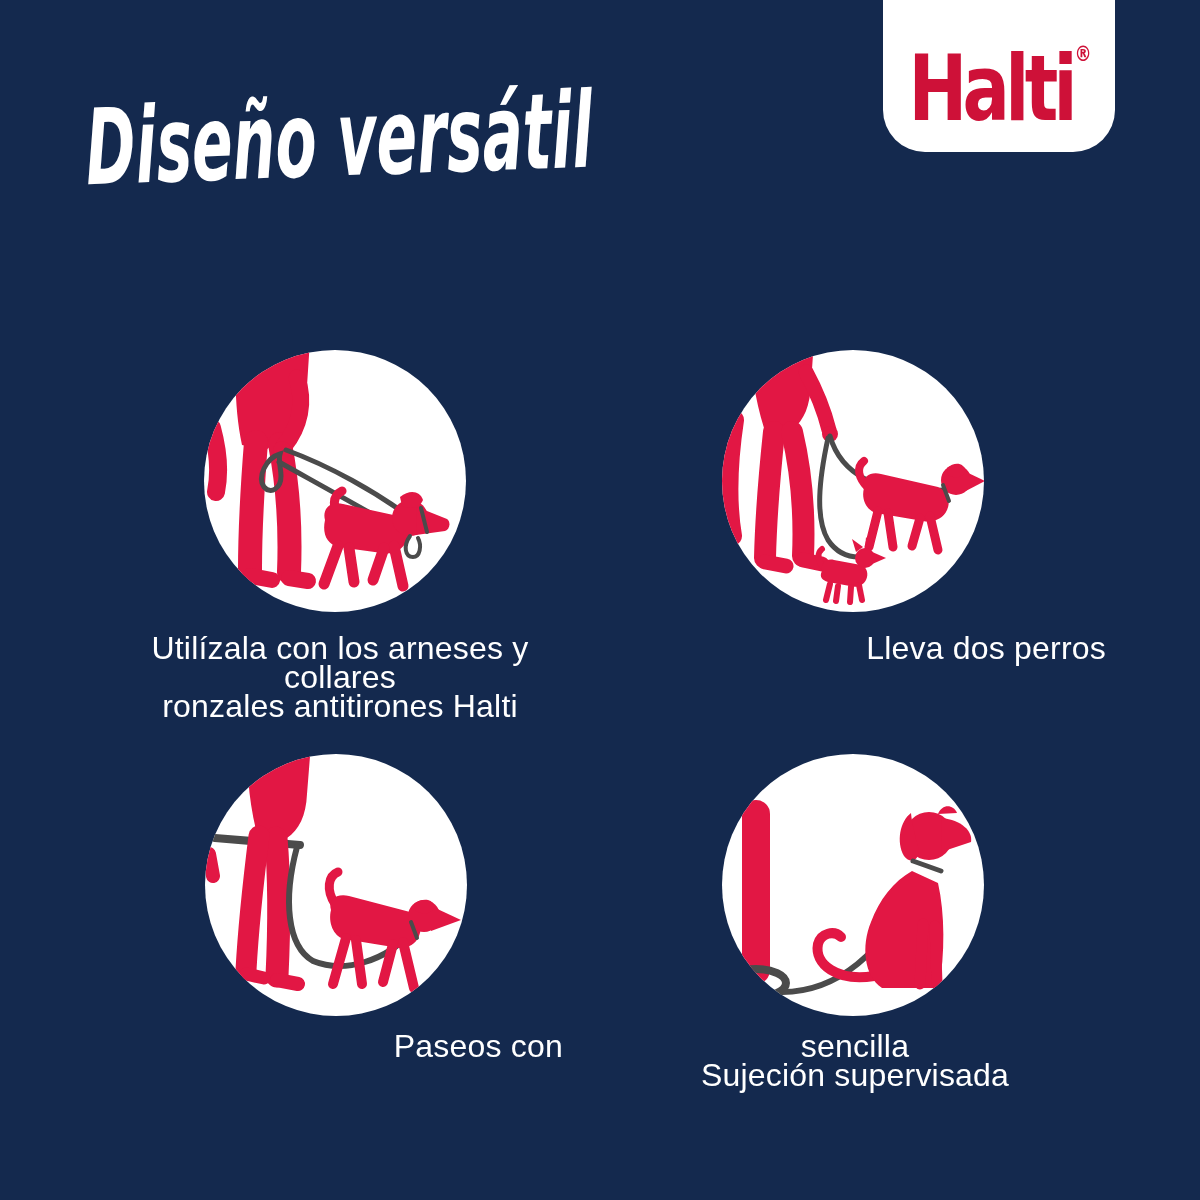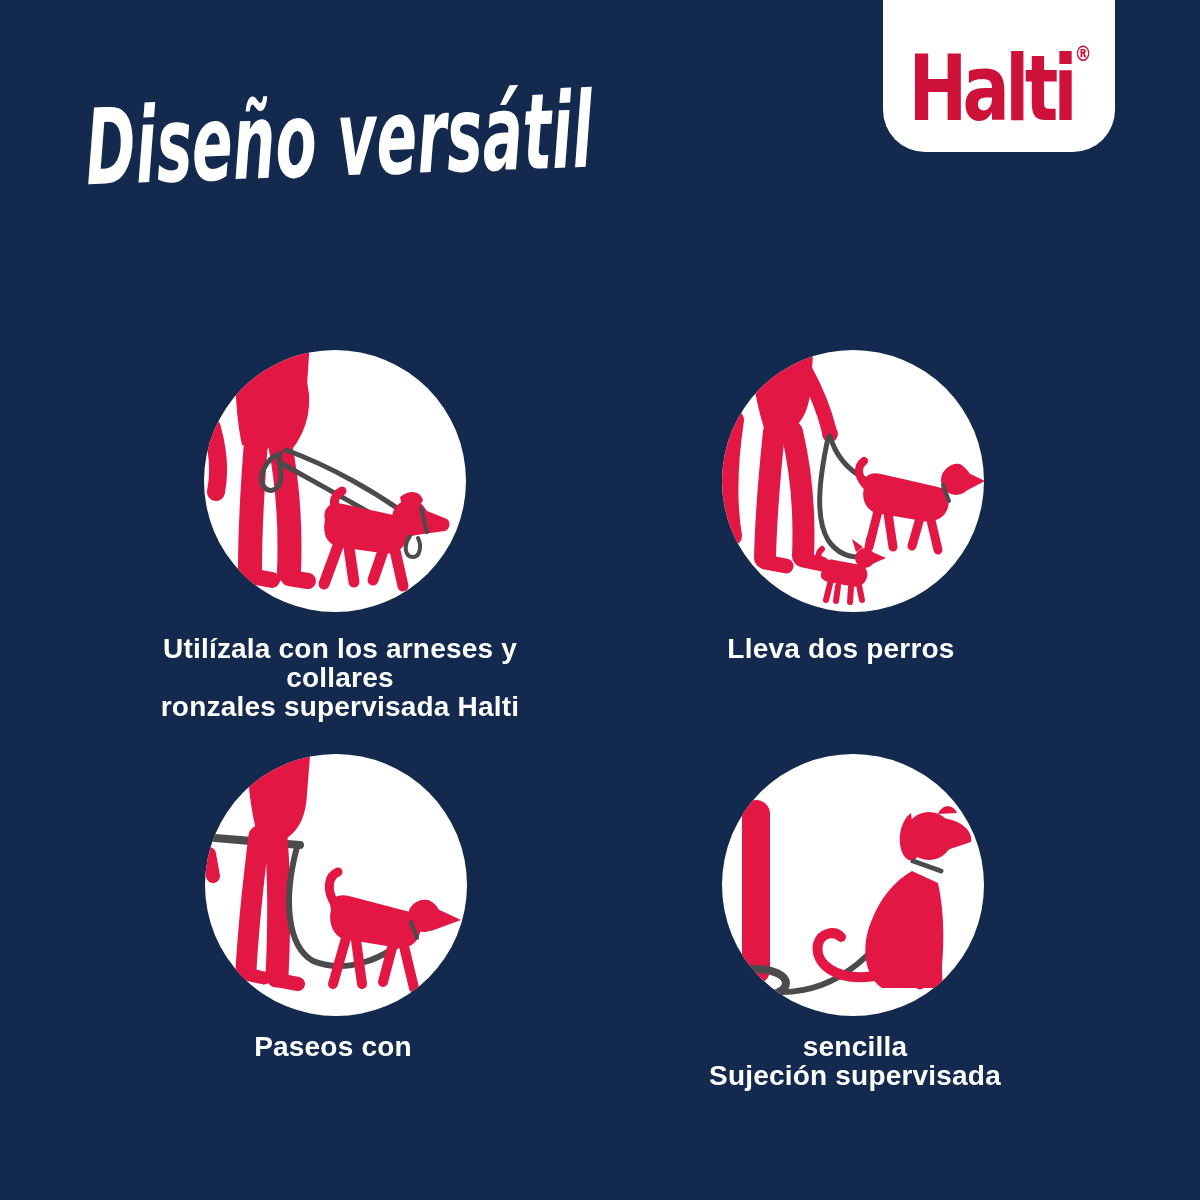--- a/index.html
+++ b/index.html
@@ -41,21 +41,21 @@
     font-size:22px;letter-spacing:0;vertical-align:super;
     position:relative;top:-28px;left:2px;
   }
   .fig-circle{
     position:absolute;width:262px;height:262px;
   }
   .fig-circle svg{display:block;width:262px;height:262px;}
   .caption{
     position:absolute;width:460px;text-align:center;
     color:var(--white);
-    font-size:28px;line-height:29px;font-weight:700;
+    font-size:32px;line-height:29px;font-weight:400;
     letter-spacing:0.2px;
   }
   .caption span{display:block;}
   .fill-red{fill:var(--red);}
   .stroke-red{stroke:var(--red);fill:none;stroke-linecap:round;}
   .leash{stroke:var(--leash);fill:none;stroke-linecap:round;}
   .circle-bg{fill:var(--white);}
 </style>
 </head>
 <body>
@@ -105,21 +105,21 @@
         <path class="fill-red" d="M213,157 L243,169 C247,172 246,179 241,181 L212,185 Z"></path>
         <path class="fill-red" d="M196,147 C206,139 216,141 219,150 C216,158 206,160 198,156 Z"></path>
 
         <path class="leash" d="M217,158 L223,182" stroke-width="4"></path>
         <path class="leash" d="M206,186 C199,196 201,207 209,207 C216,207 218,196 214,188" stroke-width="4"></path>
       </g>
     </svg>
   </div>
   <div class="caption" style="left:110px;top:634px;">
     <span>Utilízala con los arneses y collares</span>
-    <span>ronzales supervisada Halti</span>
+    <span>ronzales antitirones Halti</span>
   </div>
 
   <div class="fig-circle" style="left:722px;top:350px;">
     <svg viewBox="0 0 262 262">
       <defs>
           <clipPath id="clip2">
             <circle cx="131" cy="131" r="131"></circle>
           </clipPath>
         </defs>
       <circle class="circle-bg" cx="131" cy="131" r="131"></circle>
@@ -154,21 +154,21 @@
         <path class="fill-red" d="M148,201 L164,208 L148,215 Z"></path>
         <path class="fill-red" d="M134,202 L130,189 L141,197 Z"></path>
         <path class="fill-red" d="M143,199 L144,187 L151,197 Z"></path>
         <path class="stroke-red" d="M108,234 L104,250" stroke-width="6"></path>
         <path class="stroke-red" d="M116,236 L114,251" stroke-width="6"></path>
         <path class="stroke-red" d="M129,237 L128,252" stroke-width="6"></path>
         <path class="stroke-red" d="M137,235 L140,250" stroke-width="6"></path>
       </g>
     </svg>
   </div>
-  <div class="caption" style="left:611px;top:634px;">
+  <div class="caption" style="left:646px;top:634px;text-align:right;">
     <span>Lleva dos perros</span>
   </div>
 
   <div class="fig-circle" style="left:205px;top:754px;">
     <svg viewBox="0 0 262 262">
       <defs>
           <clipPath id="clip3">
             <circle cx="131" cy="131" r="131"></circle>
           </clipPath>
         </defs>
@@ -193,21 +193,21 @@
         <path class="stroke-red" d="M188,190 L178,228" stroke-width="10"></path>
         <path class="stroke-red" d="M141,184 L128,230" stroke-width="10"></path>
         <path class="stroke-red" d="M151,186 L157,230" stroke-width="10"></path>
         <circle class="fill-red" cx="219" cy="162" r="16"></circle>
         <path class="fill-red" d="M226,152 L256,166 L226,177 Z"></path>
         <path class="fill-red" d="M209,150 C218,143 228,145 230,153 C227,160 218,161 211,157 Z"></path>
         <path class="leash" d="M206,168 L212,184" stroke-width="4"></path>
       </g>
     </svg>
   </div>
-  <div class="caption" style="left:103px;top:1032px;">
+  <div class="caption" style="left:103px;top:1032px;text-align:right;">
     <span>Paseos con</span>
   </div>
 
   <div class="fig-circle" style="left:722px;top:754px;">
     <svg viewBox="0 0 262 262">
       <defs>
           <clipPath id="clip4">
             <circle cx="131" cy="131" r="131"></circle>
           </clipPath>
         </defs>

